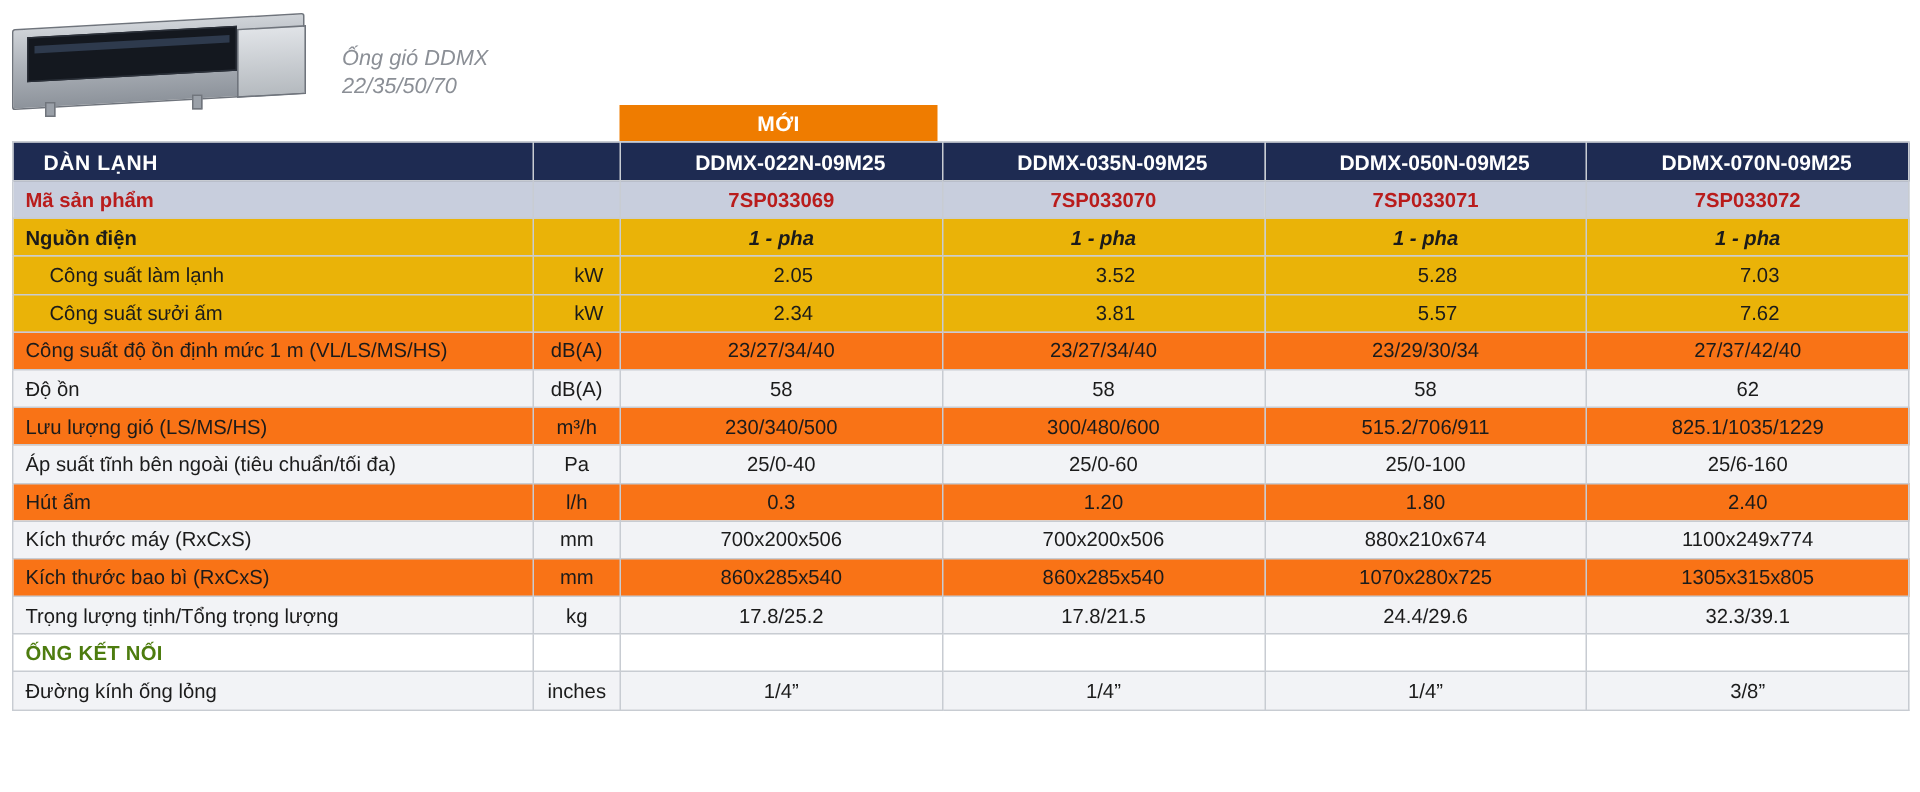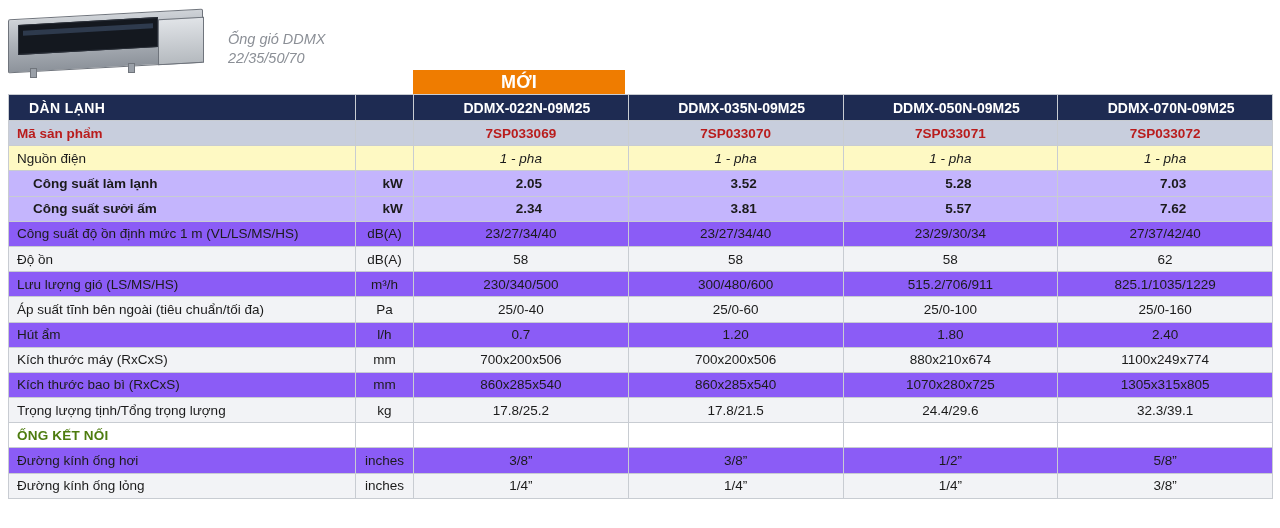--- a/index.html
+++ b/index.html
@@ -78,21 +78,21 @@
   }
 
   
   .new-tag {
     position: absolute;
     left: 413px; top: 70px;
     width: 212px; height: 24px;
     background: #ef7c00;
     color: #ffffff;
     font-weight: bold;
-    font-size: 18px;
+    font-size: 14px;
     letter-spacing: .3px;
     display: flex;
     align-items: center;
     justify-content: center;
   }
 
   
   .spec-table {
     position: absolute;
     left: 8px; top: 94px;
@@ -125,27 +125,27 @@
     height: 26px;
     padding-left: 20px;
   }
   tr.head td.cell-label { letter-spacing: .4px; }
 
   tr.code td {
     background: #c8cedd;
     color: #b91c1c;
     font-weight: bold;
   }
-  tr.power td { background: #fef9c3; font-style: italic; }
+  tr.power td { background: #eab308; font-style: italic; font-weight: bold; }
   tr.bold-band td {
-    background: #c4b5fd;
-    font-weight: bold;
+    background: #eab308;
+    font-weight: normal;
     padding-left: 24px;
   }
-  tr.alt-a td { background: #8b5cf6; }
+  tr.alt-a td { background: #f97316; }
   tr.alt-b td { background: #f2f3f6; }
 
   tr.section td {
     background: #ffffff;
     font-weight: bold;
     color: #4d7c0f;
     letter-spacing: .2px;
   }
 </style>
 </head>
@@ -250,27 +250,27 @@
         <td class="cell-val">515.2/706/911</td>
         <td class="cell-val">825.1/1035/1229</td>
       </tr>
 
       <tr class="alt-b">
         <td class="cell-label">Áp suất tĩnh bên ngoài (tiêu chuẩn/tối đa)</td>
         <td class="cell-unit">Pa</td>
         <td class="cell-val">25/0-40</td>
         <td class="cell-val">25/0-60</td>
         <td class="cell-val">25/0-100</td>
-        <td class="cell-val">25/0-160</td>
+        <td class="cell-val">25/6-160</td>
       </tr>
 
       <tr class="alt-a">
         <td class="cell-label">Hút ẩm</td>
         <td class="cell-unit">l/h</td>
-        <td class="cell-val">0.7</td>
+        <td class="cell-val">0.3</td>
         <td class="cell-val">1.20</td>
         <td class="cell-val">1.80</td>
         <td class="cell-val">2.40</td>
       </tr>
 
       <tr class="alt-b">
         <td class="cell-label">Kích thước máy (RxCxS)</td>
         <td class="cell-unit">mm</td>
         <td class="cell-val">700x200x506</td>
         <td class="cell-val">700x200x506</td>
@@ -298,28 +298,20 @@
 
       <tr class="section">
         <td class="cell-label">ỐNG KẾT NỐI</td>
         <td class="cell-unit"></td>
         <td class="cell-val"></td>
         <td class="cell-val"></td>
         <td class="cell-val"></td>
         <td class="cell-val"></td>
       </tr>
 
-      <tr class="alt-a">
-        <td class="cell-label">Đường kính ống hơi</td>
-        <td class="cell-unit">inches</td>
-        <td class="cell-val">3/8”</td>
-        <td class="cell-val">3/8”</td>
-        <td class="cell-val">1/2”</td>
-        <td class="cell-val">5/8”</td>
-      </tr>
 
       <tr class="alt-b">
         <td class="cell-label">Đường kính ống lỏng</td>
         <td class="cell-unit">inches</td>
         <td class="cell-val">1/4”</td>
         <td class="cell-val">1/4”</td>
         <td class="cell-val">1/4”</td>
         <td class="cell-val">3/8”</td>
       </tr>
 

